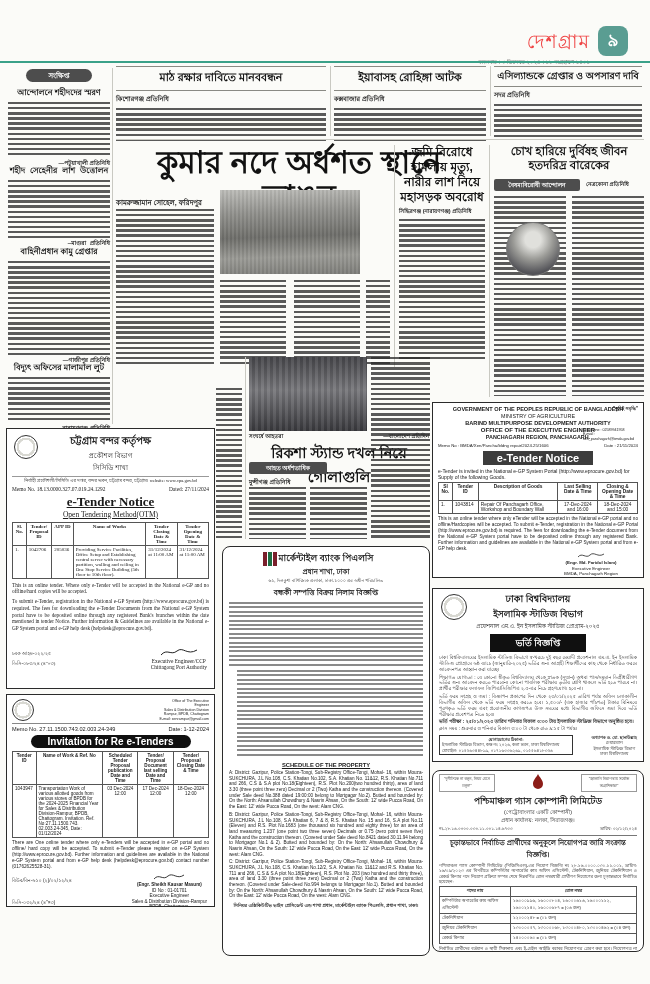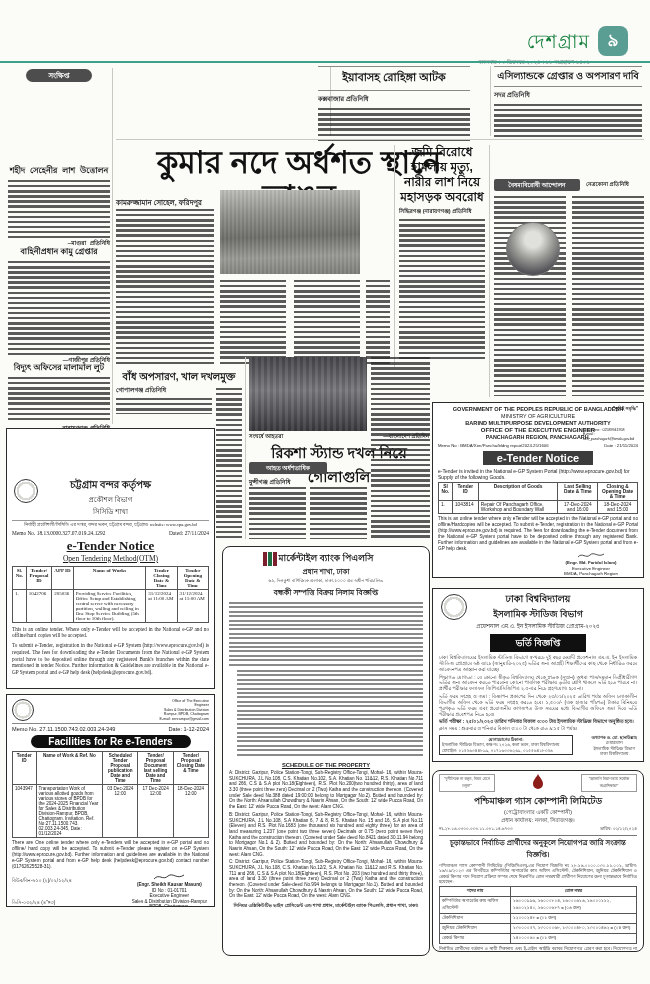--- a/index.html
+++ b/index.html
@@ -34,49 +34,59 @@
      border-radius:50%;border:1px solid #777;}
   .crest{border-radius:50%;border:1.5px solid #333;background:radial-gradient(circle,#fff 0 45%,#d8d8d2 46% 60%,#fff 61%);}
   .mini{font-size:4.6px;line-height:1.24;}
 </style>
 </head>
 <body>
 
 <div id="paper">
 
   <div class="abs" style="left:440px;top:27px;width:150px;text-align:right;">
-    <div style="font-size:19px;color:#15803d;letter-spacing:1px;">দেশগ্রাম</div>
+    <div style="font-size:19px;color:#ef4444;letter-spacing:1px;">দেশগ্রাম</div>
     <div style="font-size:5.5px;color:#555;">মঙ্গলবার । ৩ ডিসেম্বর ২০২৪ । ১৮ অগ্রহায়ণ ১৪৩১</div>
   </div>
   <div class="abs" style="left:598px;top:26px;width:30px;height:30px;border-radius:8px;background:#5a9d92;color:#fff;
        font-size:17px;font-weight:bold;text-align:center;line-height:30px;">৯</div>
   <div class="abs" style="left:0;top:61px;width:650px;height:2px;background:#3ba189;"></div>
 
   <div class="abs" style="left:26px;top:69px;width:66px;height:13px;line-height:13px;font-size:7px;border-radius:7px;">
     <div class="tag-dark" style="height:13px;line-height:13px;border-radius:7px;font-size:7px;">সংক্ষিপ্ত</div>
+  </div>
+  <div class="abs" style="left:8px;top:86px;width:102px;">
+    <div class="hl" style="font-size:8px;">আন্দোলনে শহীদদের স্মরণ</div>
+    <div class="sk" style="height:56px;margin-top:3px;"></div>
+    <div style="font-size:5.8px;font-weight:bold;text-align:right;">—পটুয়াখালী প্রতিনিধি</div>
   </div>
   <div class="abs" style="left:8px;top:164px;width:102px;font-family:Liberation Mono, monospace;">
     <div class="hl" style="font-size:8px;">শহীদ সেহেনীর লাশ উত্তোলন</div>
     <div class="sk" style="height:58px;margin-top:3px;"></div>
     <div style="font-size:5.8px;font-weight:bold;text-align:right;">—মাগুরা প্রতিনিধি</div>
   </div>
   <div class="abs" style="left:8px;top:361px;width:102px;">
     <div class="hl" style="font-size:8px;">বিদ্যুৎ অফিসের মালামাল লুট</div>
     <div class="sk" style="height:46px;margin-top:3px;"></div>
     <div style="font-size:5.8px;font-weight:bold;text-align:right;">—নারায়ণগঞ্জ প্রতিনিধি</div>
   </div>
   <div class="abs" style="left:8px;top:245px;width:102px;">
     <div class="hl" style="font-size:8px;">বাহিনীপ্রধান কামু গ্রেপ্তার</div>
     <div class="sk" style="height:94px;margin-top:3px;"></div>
     <div style="font-size:5.8px;font-weight:bold;text-align:right;">—গাজীপুর প্রতিনিধি</div>
   </div>
   <div class="abs rule-v" style="left:112px;top:68px;height:356px;"></div>
 
+  <div class="abs" style="left:116px;top:66px;width:210px;">
+    <div class="hl tophead" style="font-size:11px;">মাঠ রক্ষার দাবিতে মানববন্ধন</div>
+    <div class="byline" style="font-size:6.5px;margin-top:3px;">কিশোরগঞ্জ প্রতিনিধি</div>
+    <div class="sk" style="height:34px;margin-top:3px;"></div>
+  </div>
   <div class="abs rule-v" style="left:330px;top:66px;height:70px;"></div>
-  <div class="abs" style="left:318px;top:66px;width:152px;">
+  <div class="abs" style="left:334px;top:66px;width:152px;">
     <div class="hl tophead" style="font-size:11px;">ইয়াবাসহ রোহিঙ্গা আটক</div>
     <div class="byline" style="font-size:6.5px;margin-top:3px;">কক্সবাজার প্রতিনিধি</div>
     <div class="sk" style="height:34px;margin-top:3px;"></div>
   </div>
   <div class="abs rule-v" style="left:490px;top:66px;height:70px;"></div>
   <div class="abs" style="left:494px;top:66px;width:148px;">
     <div class="hl tophead" style="font-size:9.5px;">এসিল্যান্ডকে গ্রেপ্তার ও অপসারণ দাবি</div>
     <div class="byline" style="font-size:6.5px;margin-top:3px;">সদর প্রতিনিধি</div>
     <div class="sk" style="height:34px;margin-top:3px;"></div>
   </div>
@@ -93,50 +103,48 @@
   <div class="abs rule-v" style="left:394px;top:145px;height:222px;"></div>
 
   <div class="abs" style="left:399px;top:145px;width:86px;">
     <div class="hl" style="font-size:12px;line-height:1.25;">জমি বিরোধে হামলায় মৃত্যু, নারীর লাশ নিয়ে মহাসড়ক অবরোধ</div>
     <div class="byline" style="font-size:5.5px;margin-top:3px;">সিদ্ধিরগঞ্জ (নারায়ণগঞ্জ) প্রতিনিধি</div>
     <div class="sk" style="height:140px;margin-top:3px;"></div>
   </div>
 
   <div class="abs rule-v" style="left:489px;top:145px;height:252px;"></div>
 
+  <div class="abs" style="left:494px;top:145px;width:150px;">
+    <div class="hl" style="font-size:11.5px;line-height:1.2;">চোখ হারিয়ে দুর্বিষহ জীবন হতদরিদ্র বারেকের</div>
+  </div>
   <div class="abs tag-dark" style="left:494px;top:179px;width:86px;height:12px;line-height:12px;font-size:6px;">বৈষম্যবিরোধী আন্দোলন</div>
   <div class="abs byline" style="left:586px;top:181px;width:58px;font-size:5.5px;">নেত্রকোনা প্রতিনিধি</div>
   <div class="abs sk" style="left:494px;top:196px;width:72px;height:200px;"></div>
   <div class="abs sk" style="left:572px;top:196px;width:72px;height:200px;"></div>
   <div class="abs p-portrait" style="left:506px;top:222px;width:52px;height:52px;"></div>
 
-  <div class="abs" style="left:116px;top:371px;width:126px;">
-    <div class="hl" style="font-size:10px;line-height:1.2;">বাঁধ অপসারণ, খাল দখলমুক্ত</div>
-    <div class="byline" style="font-size:6px;margin-top:2px;">গোপালগঞ্জ প্রতিনিধি</div>
-    <div class="sk" style="height:16px;margin-top:2px;width:96px;"></div>
-  </div>
   <div class="abs sk" style="left:216px;top:388px;width:26px;height:150px;"></div>
   <div class="abs rule-v" style="left:245px;top:357px;height:182px;"></div>
 
   <div class="abs photo p-crowd" style="left:249px;top:357px;width:118px;height:74px;"></div>
   <div class="abs" style="left:249px;top:433px;width:180px;font-size:5.5px;font-weight:bold;">
     <span style="float:left;">সংঘর্ষে আহতরা</span>
     <span style="float:right;">—বাংলাদেশ প্রতিদিন</span>
   </div>
   <div class="abs hl" style="left:247px;top:442px;width:184px;font-size:14.5px;">রিকশা স্ট্যান্ড দখল নিয়ে গোলাগুলি</div>
   <div class="abs tag-dark" style="left:249px;top:462px;width:78px;height:12px;line-height:12px;font-size:6px;">আহত অর্ধশতাধিক</div>
   <div class="abs byline" style="left:249px;top:477px;width:80px;font-size:6px;">মুন্সীগঞ্জ প্রতিনিধি</div>
   <div class="abs sk" style="left:249px;top:487px;width:57px;height:52px;"></div>
   <div class="abs sk" style="left:310px;top:487px;width:57px;height:52px;"></div>
   <div class="abs sk" style="left:371px;top:357px;width:59px;height:182px;"></div>
 
   <div class="abs box serif" style="left:6px;top:428px;width:209px;height:261px;padding:4px 5px;">
     <div style="position:relative;text-align:center;">
       <div class="crest abs" style="left:2px;top:2px;width:22px;height:22px;"></div>
-      <div style="font-size:10px;font-weight:bold;margin-top:44px;">চট্টগ্রাম বন্দর কর্তৃপক্ষ</div>
+      <div style="font-size:10px;font-weight:bold;">চট্টগ্রাম বন্দর কর্তৃপক্ষ</div>
       <div style="font-size:7px;">প্রকৌশল বিভাগ</div>
       <div style="font-size:7px;">সিসিডি শাখা</div>
     </div>
     <div class="mini" style="border-top:1px solid #999;margin-top:2px;padding-top:1px;text-align:center;">নির্বাহী প্রকৌশলী/সিসিডি এর দপ্তর, বন্দর ভবন, চট্টগ্রাম বন্দর, চট্টগ্রাম। website: www.cpa.gov.bd</div>
     <div style="font-size:5.4px;margin-top:2px;">
       <span>Memo No. 18.13.0000.327.07.019.24.1292</span>
       <span style="float:right;">Dated: 27/11/2024</span>
     </div>
     <div style="text-align:center;font-size:13px;font-weight:bold;text-decoration:underline;margin-top:2px;">e-Tender Notice</div>
     <div style="text-align:center;font-size:7.5px;text-decoration:underline;">Open Tendering Method(OTM)</div>
@@ -182,21 +190,21 @@
         <div>Office of The Executive Engineer</div>
         <div>Sales &amp; Distribution Division</div>
         <div>Rampur, BPDB, Chattogram</div>
         <div>E-mail: xenrampur@gmail.com</div>
       </div>
     </div>
     <div style="font-size:5.6px;border-top:1px solid #888;padding-top:2px;">
       <span>Memo No. 27.11.1500.743.02.003.24-349</span>
       <span style="float:right;">Date: 1-12-2024</span>
     </div>
-    <div class="banner-black" style="width:160px;margin:3px auto 0;border-radius:8px;font-size:10px;padding:1px 0;">Facilities for Re e-Tenders</div>
+    <div class="banner-black" style="width:160px;margin:3px auto 0;border-radius:8px;font-size:10px;padding:1px 0;">Invitation for Re e-Tenders</div>
     <table class="tbl" style="font-size:4.6px;margin-top:3px;">
       <tbody>
           <tr>
         <th style="width:12%;">Tender ID</th>
         <th style="width:34%;">Name of Work &amp; Ref. No</th>
         <th style="width:18%;">Scheduled Tender Proposal publication Date and Time</th>
         <th style="width:18%;">Tender/ Proposal Document last selling Date and Time</th>
         <th style="width:18%;">Tender/ Proposal Closing Date &amp; Time</th>
       </tr>
       <tr>

